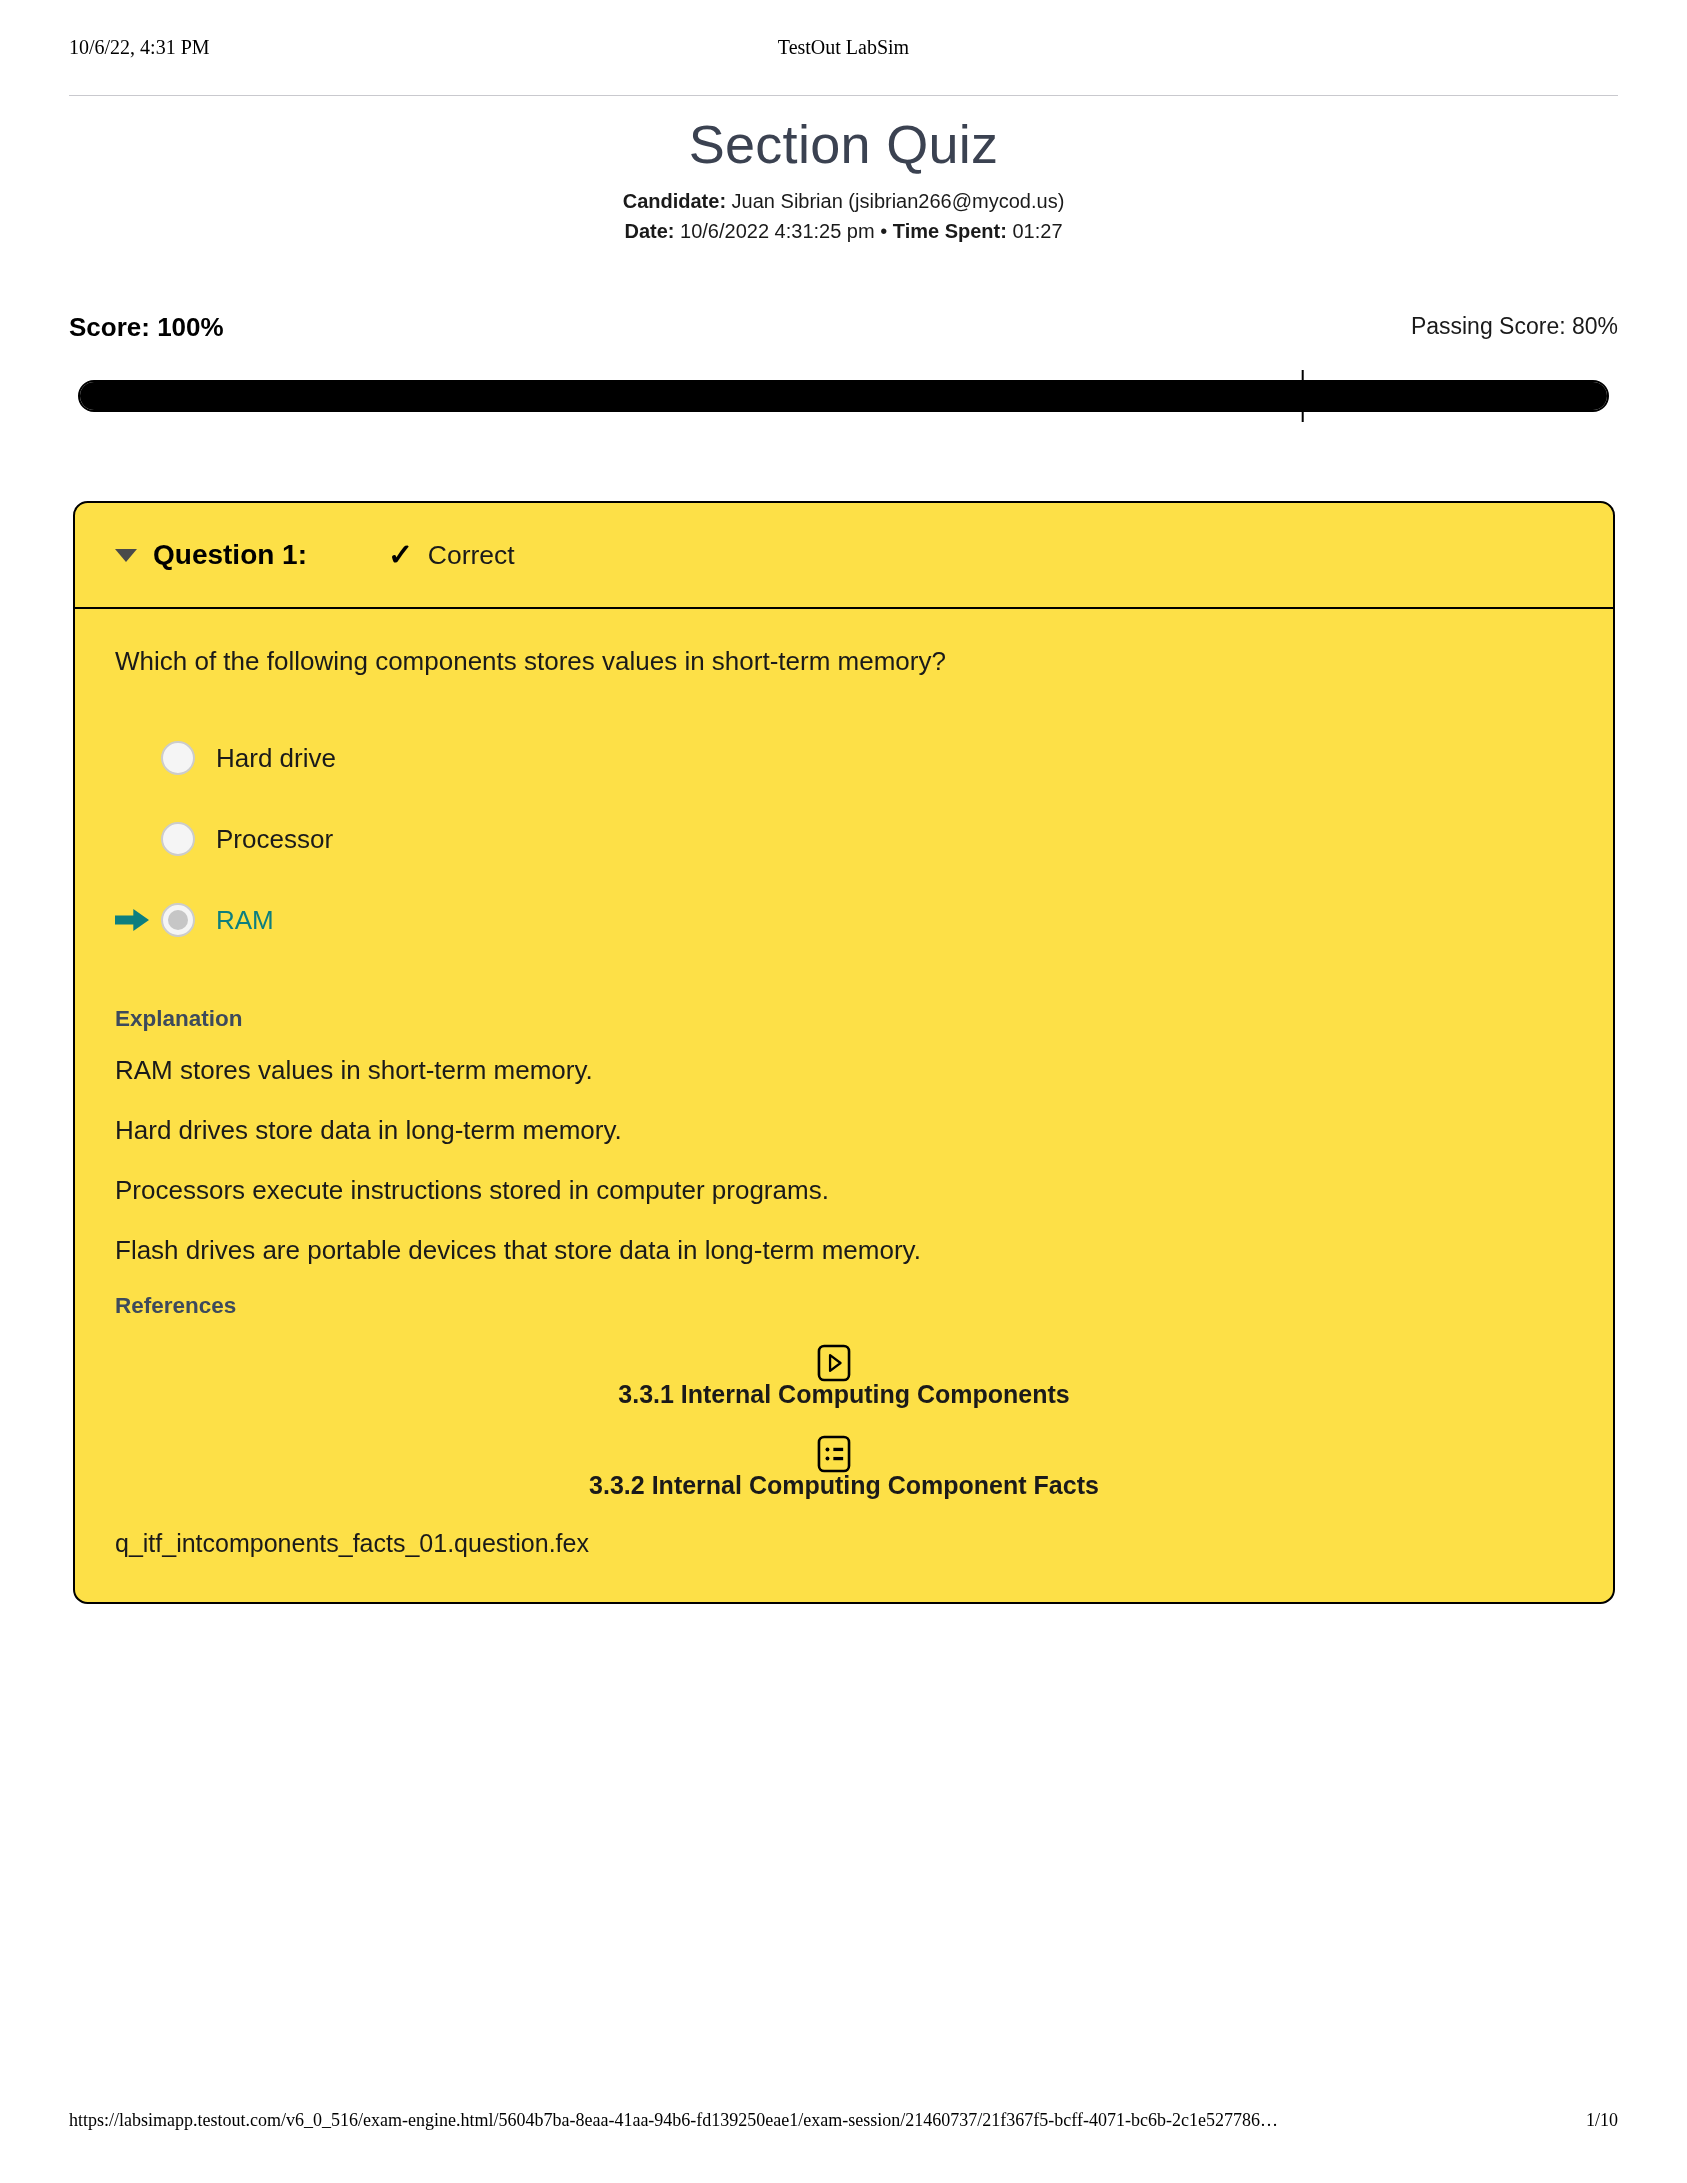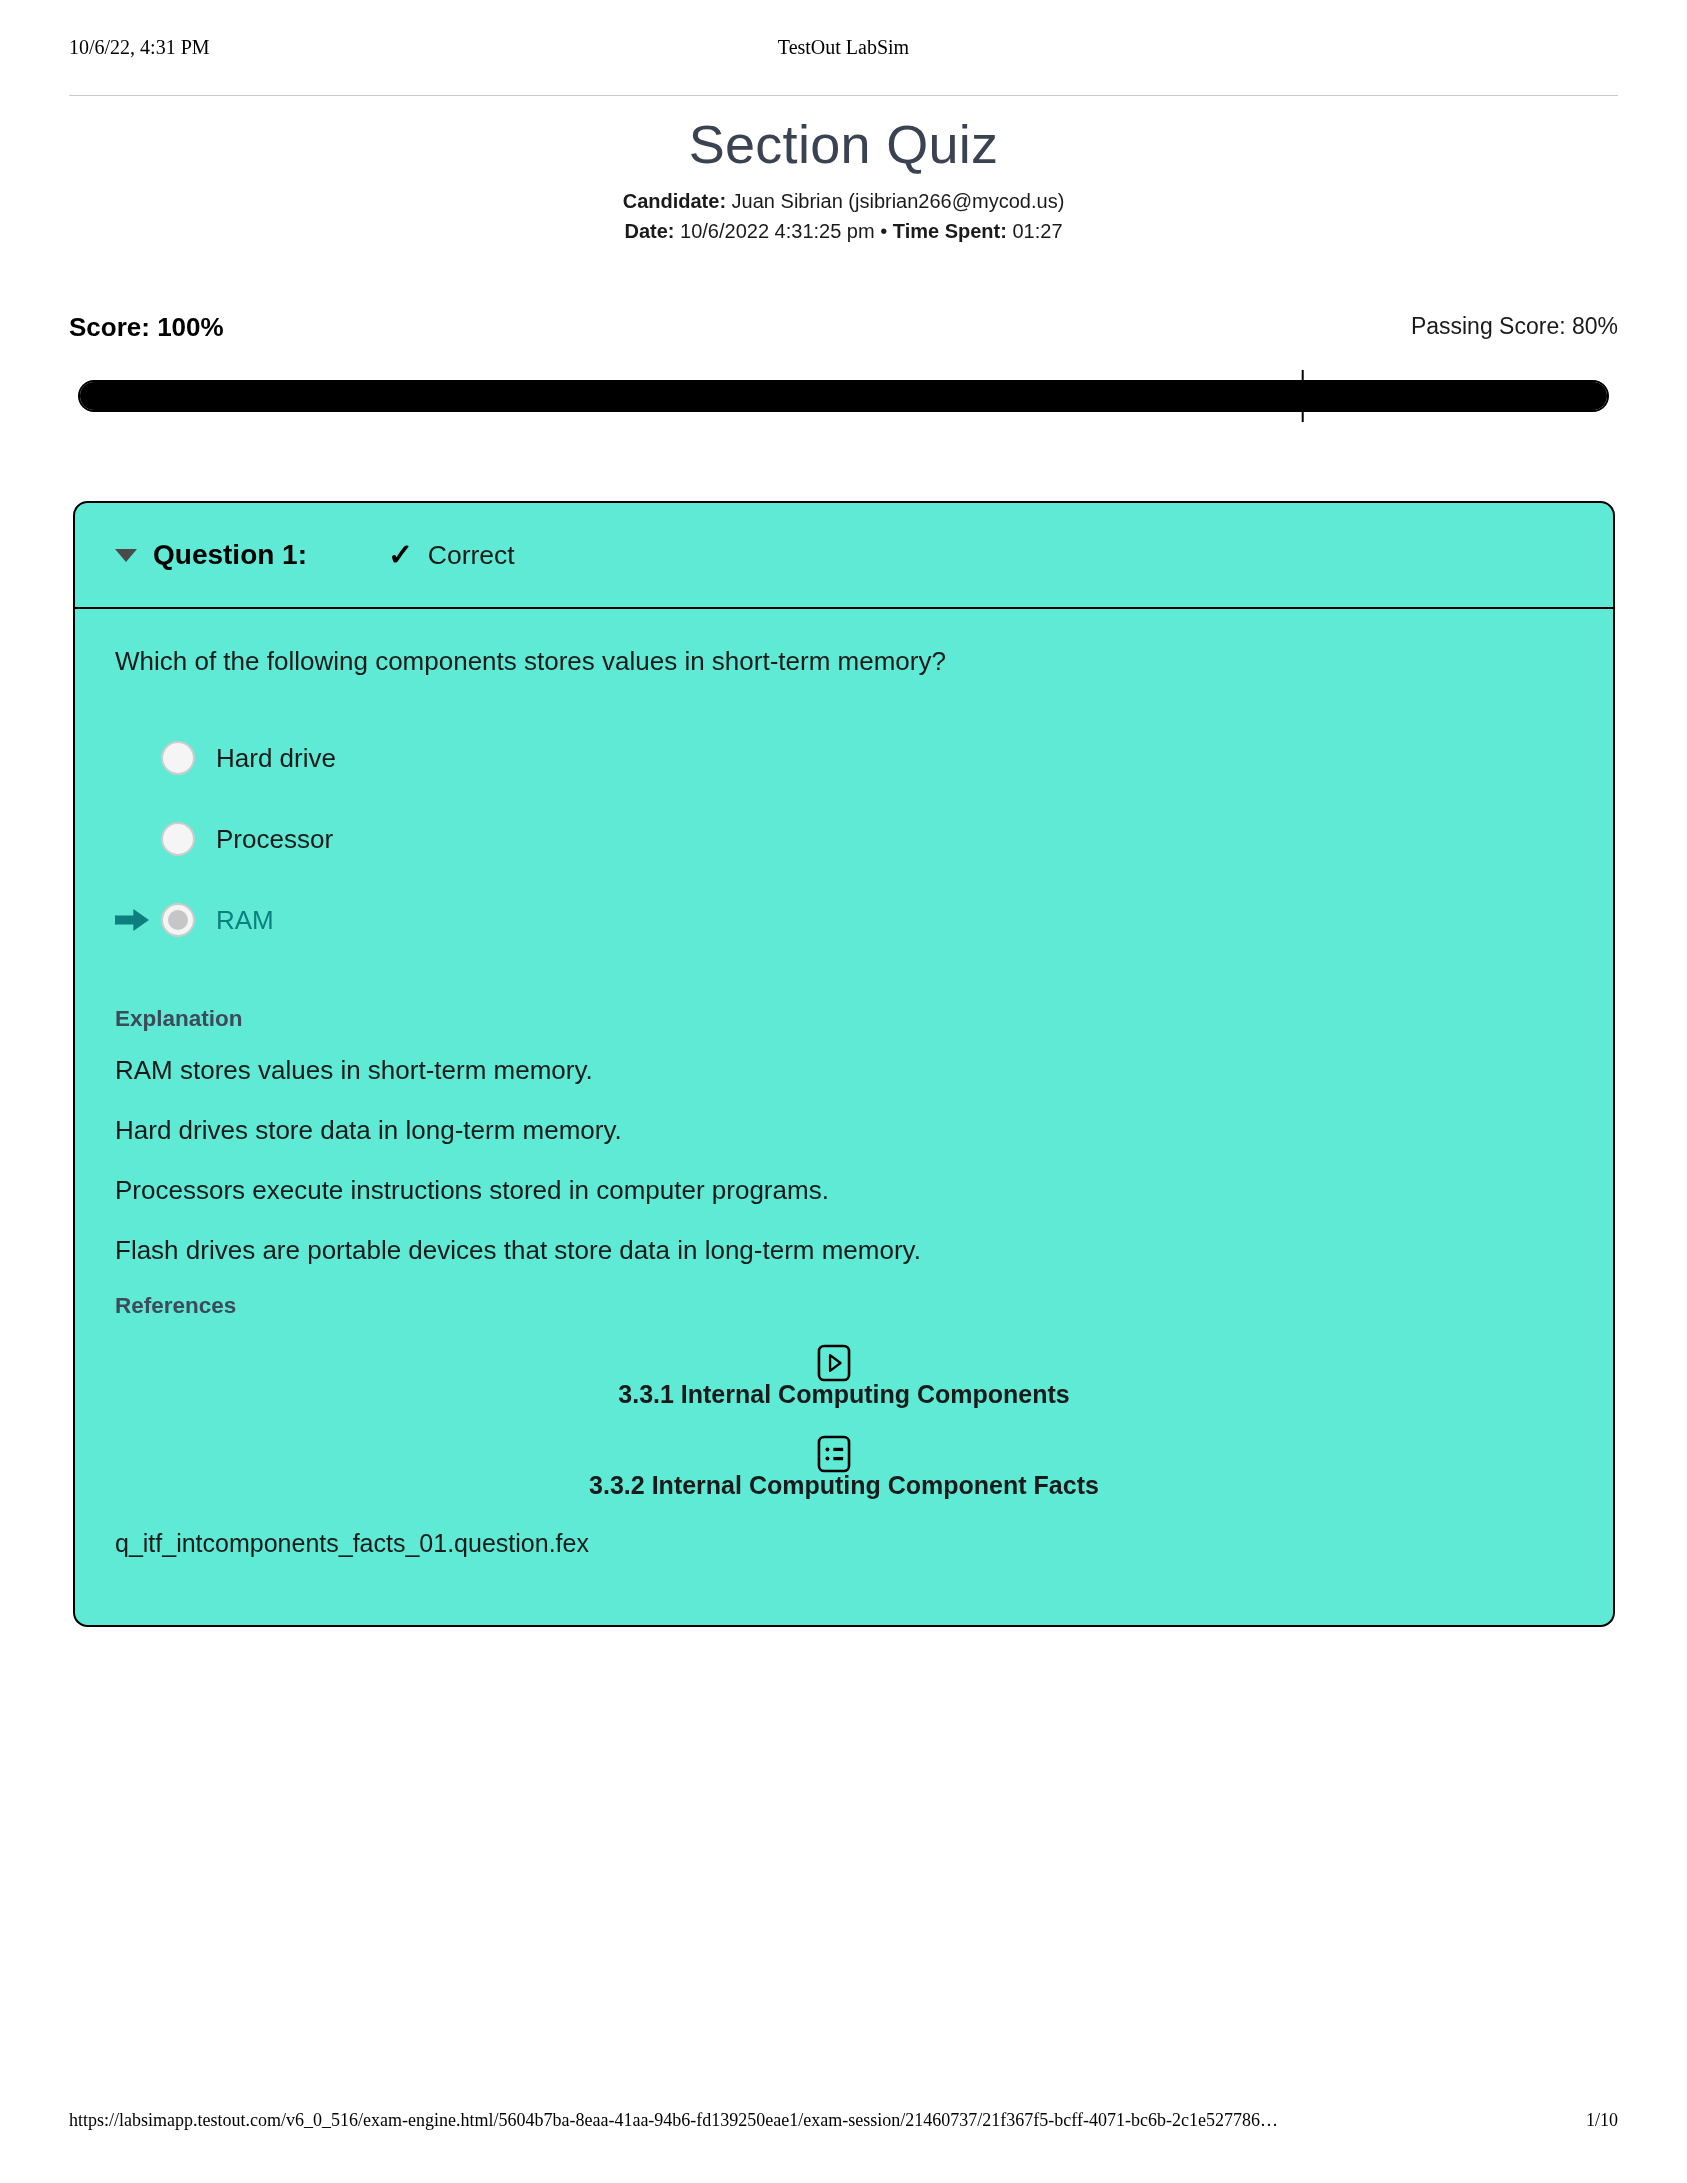--- a/index.html
+++ b/index.html
@@ -137,21 +137,21 @@
   }
 
   
   .q-card {
     position: absolute;
     left: 73px;
     top: 501px;
     width: 1542px;
     border: 2.6px solid #000;
     border-radius: 14.6px;
-    background: #5eead4;
+    background: #fde047;
     overflow: hidden;
   }
   .q-head {
     display: flex;
     align-items: center;
     height: 106px;
     padding: 0 0 0 40px;
     border-bottom: 2.6px solid #000;
   }
   .caret {
@@ -180,21 +180,21 @@
     line-height: 1;
     color: #000;
     font-weight: bold;
     margin-right: 14.6px;
   }
   .q-status-text {
     font-size: 26.5px;
     color: #1a1a1a;
   }
 
-  .q-body { padding: 34px 40px 69px 40px; }
+  .q-body { padding: 34px 40px 46px 40px; }
 
   .q-prompt {
     font-size: 26px;
     color: #1a1a1a;
     line-height: 1.4;
     margin: 0 0 38px 0;
   }
 
   
   .options { margin: 0 0 48px 0; }

